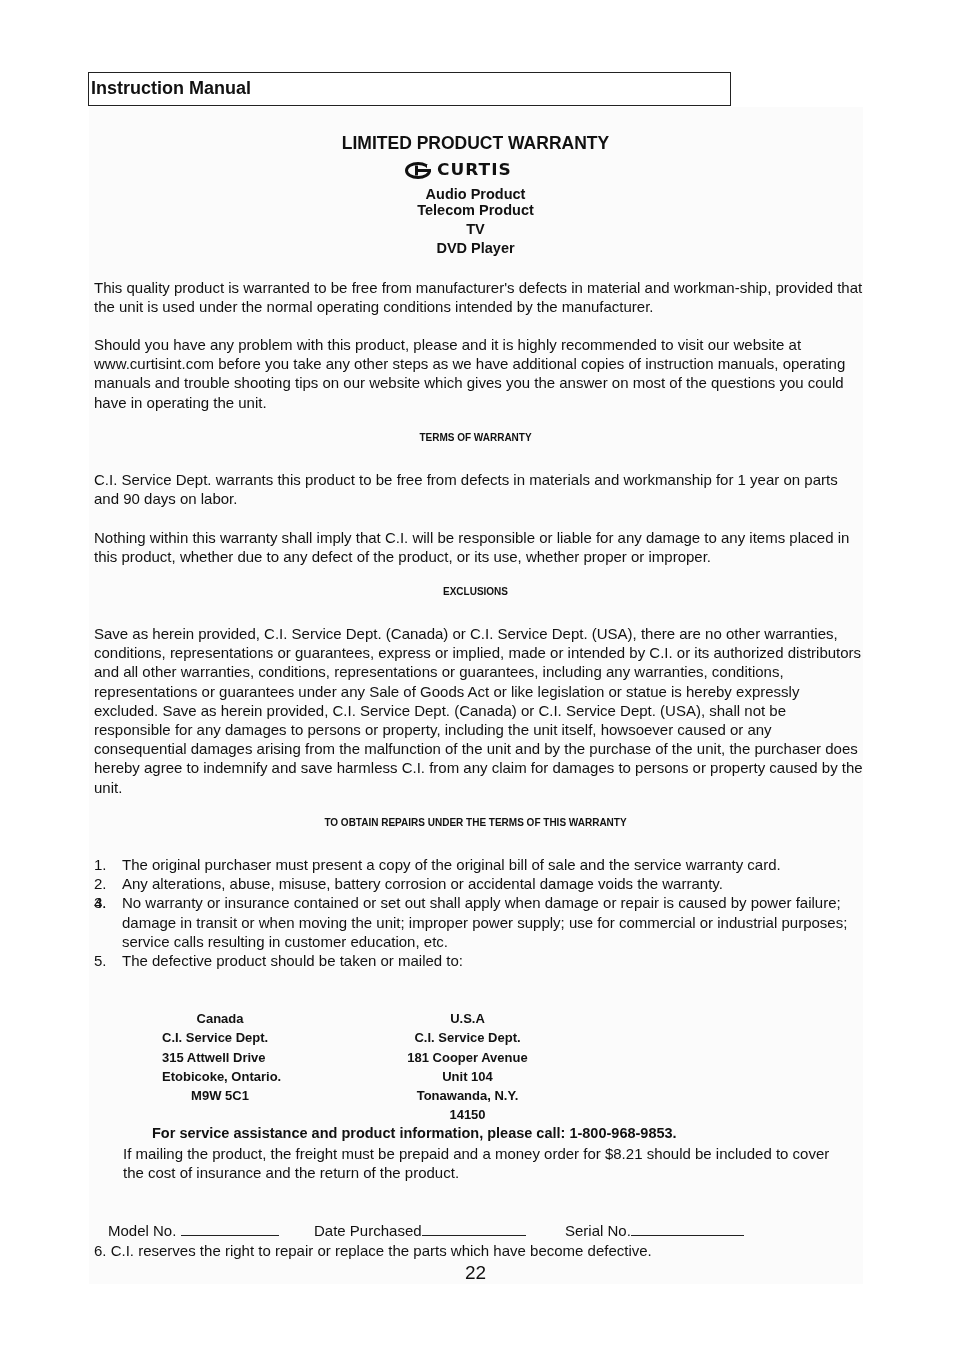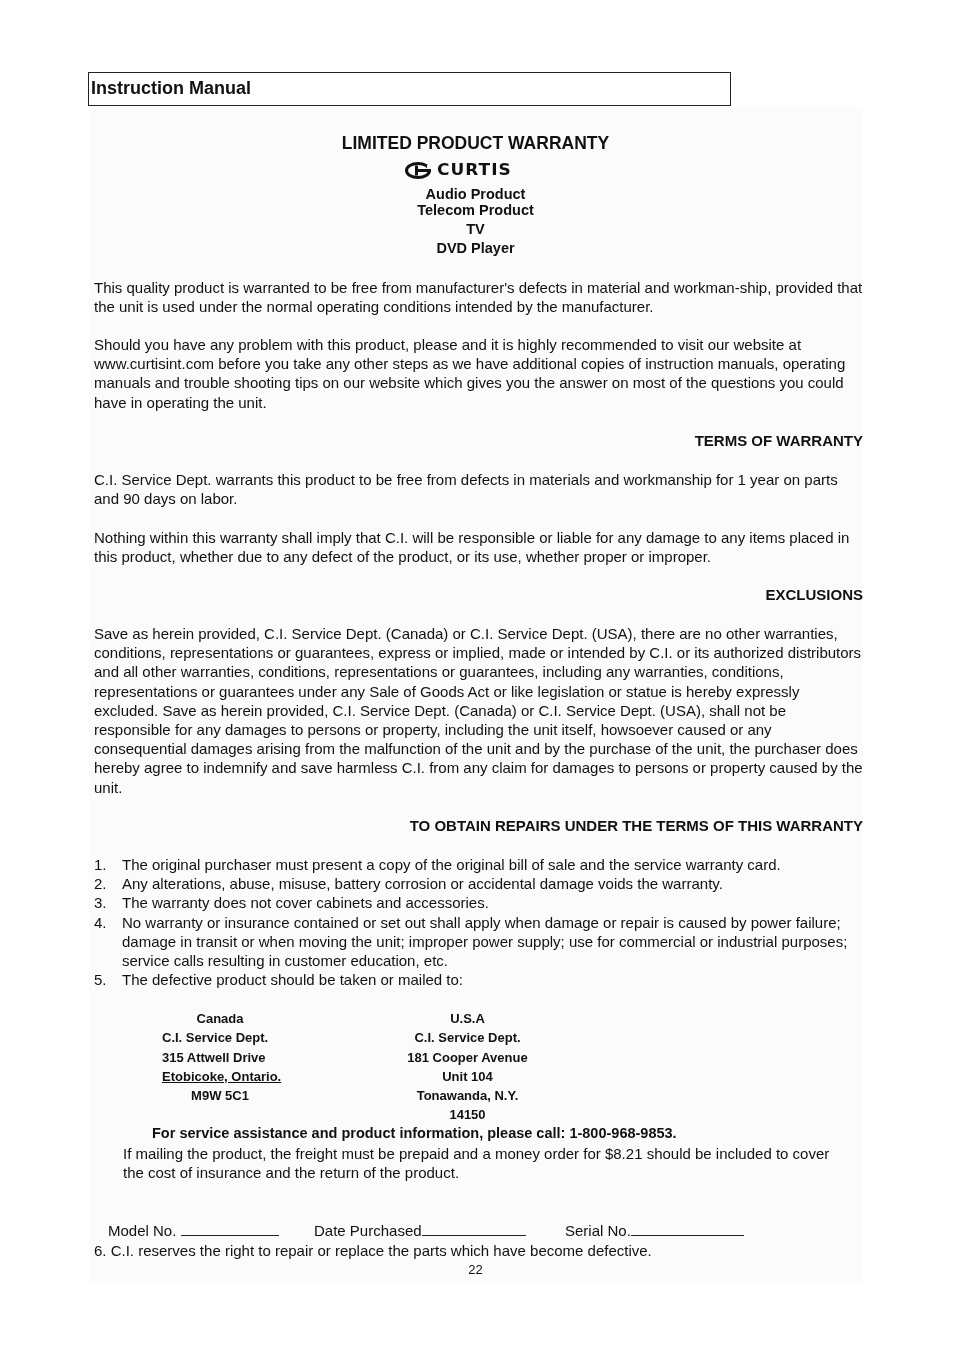--- a/index.html
+++ b/index.html
@@ -5,32 +5,32 @@
     html, body { margin: 0; padding: 0; background: #ffffff; }
     body { width: 954px; height: 1350px; position: relative; overflow: hidden;
            font-family: "Liberation Sans", sans-serif; color: #111; }
     .header-box { position: absolute; left: 88px; top: 72px; width: 643px; height: 34px;
                   border: 1px solid #222; box-sizing: border-box; }
     .header-title { position: absolute; left: 2px; top: 5px; font-size: 18px; font-weight: bold; }
     .panel { position: absolute; left: 89px; top: 107px; width: 774px; height: 1177px; background: #fbfbfb; }
     .abs { position: absolute; }
     .center { position: absolute; left: 88px; width: 775px; text-align: center; }
     .h1 { font-size: 17.5px; font-weight: bold; }
-    .h2 { font-size: 15px; font-weight: bold; text-align: right; }
+    .h2 { font-size: 10px; font-weight: bold; }
     .sub { font-size: 14.5px; font-weight: bold; line-height: 17px; }
     .para { position: absolute; left: 94px; width: 770px; font-size: 15px; line-height: 19.2px; }
     .list { position: absolute; left: 94px; width: 770px; font-size: 15px; line-height: 19.2px; margin: 0; padding: 0; list-style: none; }
     .list li { position: relative; padding-left: 28px; }
     .list li .num { position: absolute; left: 0; top: 0; }
     .addr { position: absolute; font-size: 13px; font-weight: bold; line-height: 19.3px; text-align: center; }
     .logo { position: absolute; left: 405px; top: 160px; height: 20px; display: flex; align-items: center; gap: 6px; }
     .logo-text { font-size: 17px; font-weight: bold; letter-spacing: 1px; font-family: "DejaVu Sans", sans-serif; transform: scaleY(0.9); }
     .field { position: absolute; top: 1221px; font-size: 15px; }
     .blank { display: inline-block; border-bottom: 1px solid #222; height: 14px; vertical-align: baseline; }
-    .page-num { position: absolute; left: 88px; width: 775px; top: 1262px; text-align: center; font-size: 13px; }
+    .page-num { position: absolute; left: 88px; width: 775px; top: 1262px; text-align: center; font-size: 19px; }
   </style>
 </head>
 <body>
 
 <div class="header-box">
   <div class="header-title">Instruction Manual</div>
 </div>
 
 <div class="panel"></div>
 
@@ -59,30 +59,30 @@
 <div class="para" style="top:528px;">Nothing within this warranty shall imply that C.I. will be responsible or liable for any damage to any items placed in this product, whether due to any defect of the product, or its use, whether proper or improper.</div>
 
 <div class="center h2" style="top:586px;">EXCLUSIONS</div>
 <div class="para" style="top:624px;">Save as herein provided, C.I. Service Dept. (Canada) or C.I. Service Dept. (USA), there are no other warranties, conditions, representations or guarantees, express or implied, made or intended by C.I. or its authorized distributors and all other warranties, conditions, representations or guarantees, including any warranties, conditions, representations or guarantees under any Sale of Goods Act or like legislation or statue is hereby expressly excluded. Save as herein provided, C.I. Service Dept. (Canada) or C.I. Service Dept. (USA), shall not be responsible for any damages to persons or property, including the unit itself, howsoever caused or any consequential damages arising from the malfunction of the unit and by the purchase of the unit, the purchaser does hereby agree to indemnify and save harmless C.I. from any claim for damages to persons or property caused by the unit.</div>
 
 <div class="center h2" style="top:817px;">TO OBTAIN REPAIRS UNDER THE TERMS OF THIS WARRANTY</div>
 
 <ul class="list" style="top:855px;">
   <li><span class="num">1.</span><span>The original purchaser must present a copy of the original bill of sale and the service warranty card.</span></li>
   <li><span class="num">2.</span><span>Any alterations, abuse, misuse, battery corrosion or accidental damage voids the warranty.</span></li>
-  <li><span class="num">3.</span><span>The warranty does not cover cabinets and accessories.</span></li>
+  <li><span class="num">3.</span></li>
   <li><span class="num">4.</span><span>No warranty or insurance contained or set out shall apply when damage or repair is caused by power failure; damage in transit or when moving the unit; improper power supply; use for commercial or industrial purposes; service calls resulting in customer education, etc.</span></li>
   <li><span class="num">5.</span><span>The defective product should be taken or mailed to:</span></li>
 </ul>
 
 <div class="addr" style="left:150px; width:140px; top:1009px;">
   <div>Canada</div>
   <div style="text-align:left; padding-left:12px;">C.I. Service Dept.</div>
   <div style="text-align:left; padding-left:12px;">315 Attwell Drive</div>
-  <div style="text-align:left; padding-left:12px; white-space:nowrap;text-decoration:underline;">Etobicoke, Ontario.</div>
+  <div style="text-align:left; padding-left:12px; white-space:nowrap;">Etobicoke, Ontario.</div>
   <div>M9W 5C1</div>
 </div>
 
 <div class="addr" style="left:385px; width:165px; top:1009px;">
   <div>U.S.A</div>
   <div>C.I. Service Dept.</div>
   <div>181 Cooper Avenue</div>
   <div>Unit 104</div>
   <div>Tonawanda, N.Y.</div>
   <div>14150</div>

